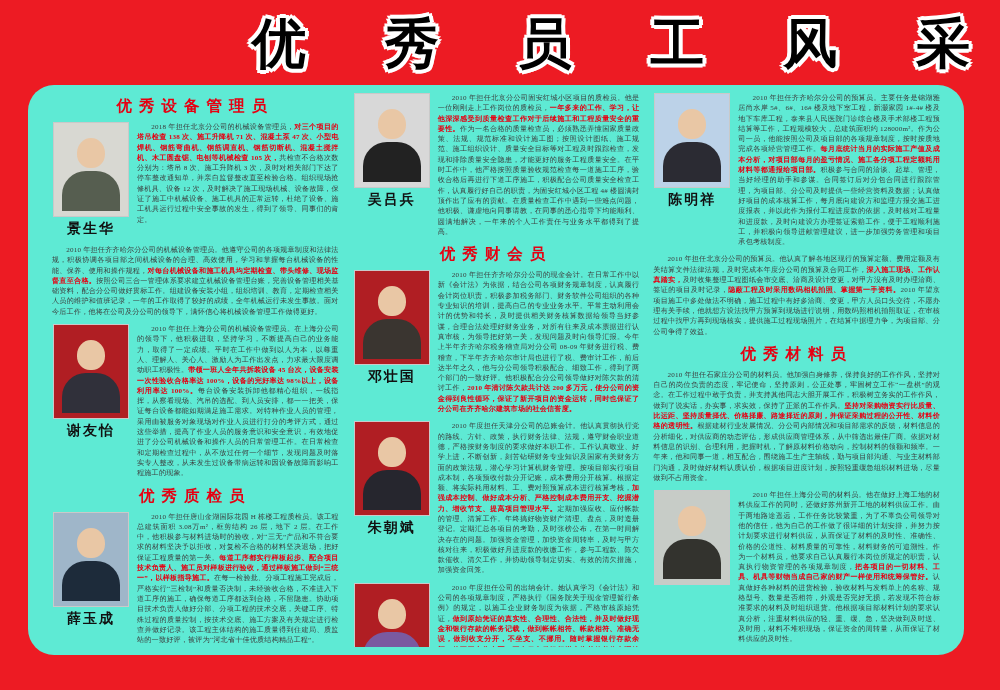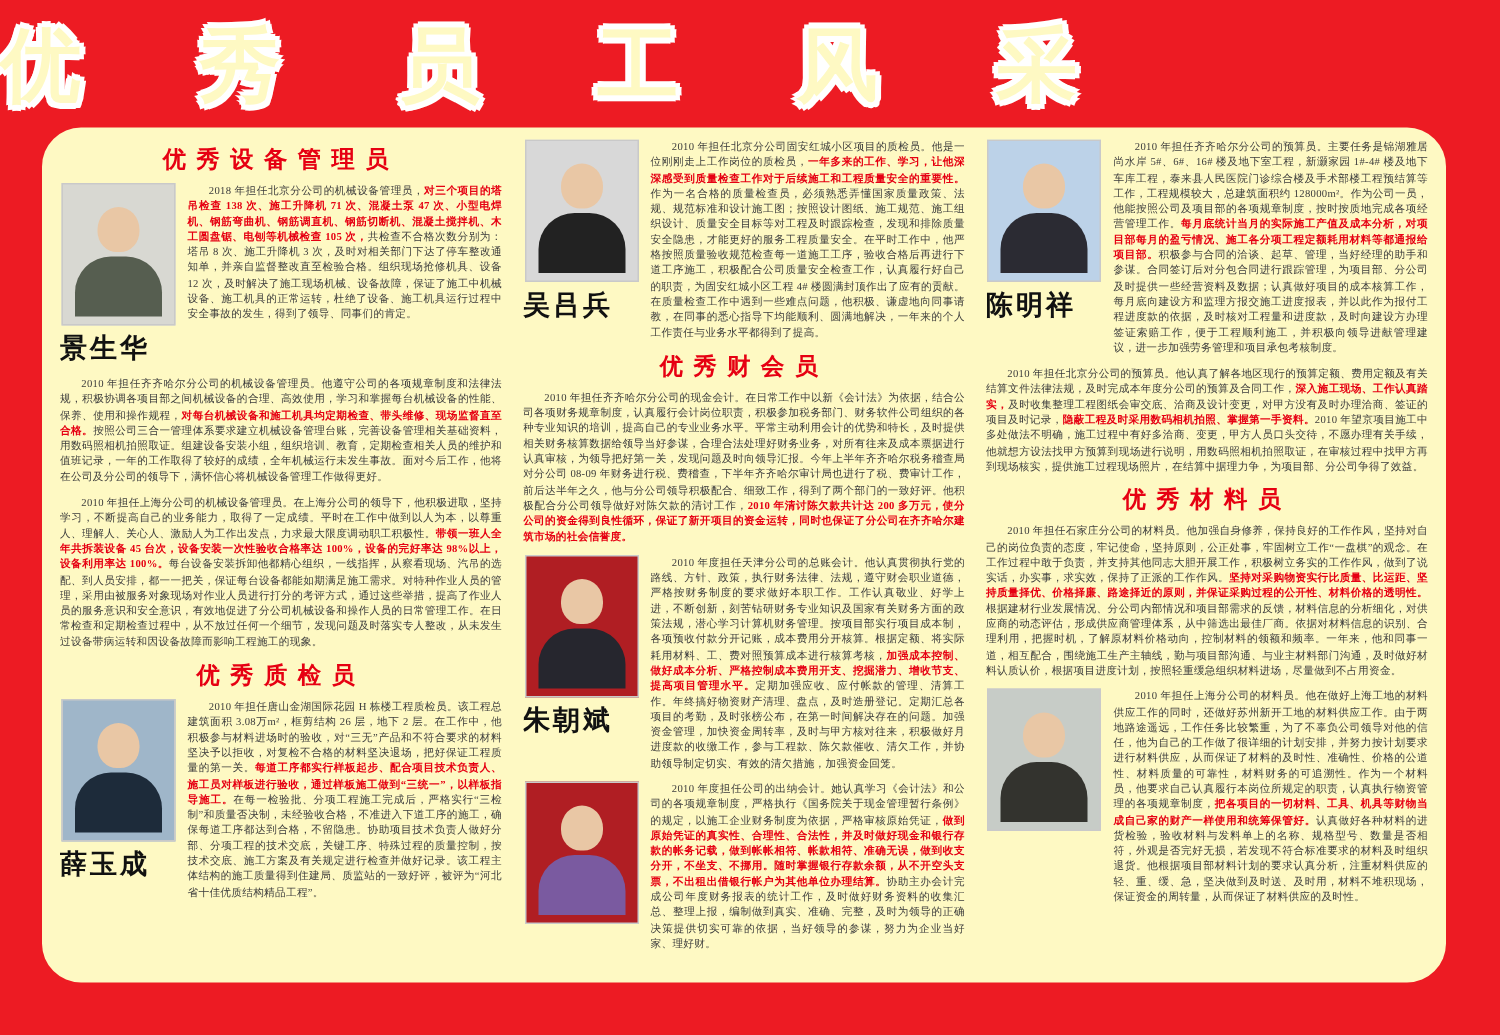--- a/index.html
+++ b/index.html
@@ -5,46 +5,46 @@
   * { margin:0; padding:0; box-sizing:border-box; }
   html,body { width:1000px; height:690px; }
   body {
     background:#ed1b23;
     font-family:"DejaVu Sans","Liberation Sans",sans-serif;
     position:relative;
     overflow:hidden;
   }
   .poster-title {
     position:absolute; top:8px; left:0; width:1000px; height:76px;
-    text-align:left; line-height:72px;
-    font-size:54px; font-weight:bold; color:#fef9c3; letter-spacing:30px;
+    text-align:right; line-height:72px;
+    font-size:54px; font-weight:bold; color:#000000; letter-spacing:30px;
     text-shadow:
       -3px -3px 0 #fff, 3px -3px 0 #fff, -3px 3px 0 #fff, 3px 3px 0 #fff,
       -4px 0 0 #fff, 4px 0 0 #fff, 0 -4px 0 #fff, 0 4px 0 #fff;
     white-space:nowrap;
   }
   .panel {
     position:absolute; left:28px; top:85px; width:936px; height:570px;
-    background:#fef9c3; border-radius:26px;
-    padding:8px 12px; display:flex; gap:14px; overflow:hidden;
+    background:#5eead4; border-radius:26px;
+    padding:8px 24px; display:flex; gap:14px; overflow:hidden;
   }
   .col { flex:1 1 0; overflow:hidden; height:554px; }
   .section-header {
     color:#e60012; font-weight:bold; font-size:15.5px;
     letter-spacing:7px; text-align:center; margin:3px 0 5px; white-space:nowrap;
   }
   .entry { display:flex; gap:7px; margin-bottom:7px; }
   .photo-wrap { width:78px; flex:0 0 78px; }
   .photo {
     width:76px; height:95px; margin:0 auto;
     border:1px solid #c9c9c9; overflow:hidden; position:relative;
   }
   .ph-head { width:28px; height:30px; border-radius:50% 50% 46% 46%; margin:15px auto 0; background:#e9c7a5; }
   .ph-body { width:58px; height:40px; border-radius:24px 24px 0 0; margin:3px auto 0; }
-  .pname { font-weight:bold; font-size:18px; color:#111; padding-top:3px; letter-spacing:2px; white-space:nowrap; }
+  .pname { text-align:center; font-weight:bold; font-size:14px; color:#111; padding-top:3px; letter-spacing:2px; white-space:nowrap; }
   .bio {
     flex:1 1 auto; font-size:7.1px; line-height:10.3px; color:#3c3c3c;
     text-align:justify; text-indent:2em; letter-spacing:0.2px;font-family:Liberation Serif, serif;
   }
   .bio .hl { color:#e60012; font-weight:bold; }
 </style>
 </head>
 <body>
 
 <h1 class="poster-title">优 秀 员 工 风 采</h1>
@@ -56,23 +56,30 @@
         <div class="photo-wrap">
           <div class="photo" style="background: rgb(216, 216, 210);">
             <div class="ph-head"></div>
             <div class="ph-body" style="background: rgb(86, 94, 80);"></div>
           </div>
           <div class="pname">景生华</div>
         </div>
         <div class="bio"><span>2018 年担任北京分公司的机械设备管理员，</span><span class="hl">对三个项目的塔吊检查 138 次、施工升降机 71 次、混凝土泵 47 次、小型电焊机、钢筋弯曲机、钢筋调直机、钢筋切断机、混凝土搅拌机、木工圆盘锯、电刨等机械检查 105 次，</span><span>共检查不合格次数分别为：塔吊 8 次、施工升降机 3 次，及时对相关部门下达了停车整改通知单，并亲自监督整改直至检验合格。组织现场抢修机具、设备 12 次，及时解决了施工现场机械、设备故障，保证了施工中机械设备、施工机具的正常运转，杜绝了设备、施工机具运行过程中安全事故的发生，得到了领导、同事们的肯定。</span></div>
       </div>
       <div class="entry">
-        <div class="bio"><span>2010 年担任齐齐哈尔分公司的机械设备管理员。他遵守公司的各项规章制度和法律法规，积极协调各项目部之间机械设备的合理、高效使用，学习和掌握每台机械设备的性能、保养、使用和操作规程，</span><span class="hl">对每台机械设备和施工机具均定期检查、带头维修、现场监督直至合格。</span><span>按照公司三合一管理体系要求建立机械设备管理台账，完善设备管理相关基础资料，用数码照相机拍照取证。组建设备安装小组，组织培训、教育，定期检查相关人员的维护和值班记录，一年的工作取得了较好的成绩，全年机械运行未发生事故。面对今后工作，他将在公司及分公司的领导下，满怀信心将机械设备管理工作做得更好。</span></div>
+        <div class="bio"><span>2010 年担任齐齐哈尔分公司的机械设备管理员。他遵守公司的各项规章制度和法律法规，积极协调各项目部之间机械设备的合理、高效使用，学习和掌握每台机械设备的性能、保养、使用和操作规程，</span><span class="hl">对每台机械设备和施工机具均定期检查、带头维修、现场监督直至合格。</span><span>按照公司三合一管理体系要求建立机械设备管理台账，完善设备管理相关基础资料，配合分公司做好贯标工作。组建设备安装小组，组织培训、教育，定期检查相关人员的维护和值班记录，一年的工作取得了较好的成绩，全年机械运行未发生事故。面对今后工作，他将在公司及分公司的领导下，满怀信心将机械设备管理工作做得更好。</span></div>
       </div>
       <div class="entry">
+        <div class="photo-wrap">
+          <div class="photo" style="background: rgb(176, 30, 35);">
+            <div class="ph-head"></div>
+            <div class="ph-body" style="background: rgb(48, 48, 58);"></div>
+          </div>
+          <div class="pname">谢友怡</div>
+        </div>
         <div class="bio"><span>2010 年担任上海分公司的机械设备管理员。在上海分公司的领导下，他积极进取，坚持学习，不断提高自己的业务能力，取得了一定成绩。平时在工作中做到以人为本，以尊重人、理解人、关心人、激励人为工作出发点，力求最大限度调动职工积极性。</span><span class="hl">带领一班人全年共拆装设备 45 台次，设备安装一次性验收合格率达 100%，设备的完好率达 98%以上，设备利用率达 100%。</span><span>每台设备安装拆卸他都精心组织，一线指挥，从察看现场、汽吊的选配、到人员安排，都一一把关，保证每台设备都能如期满足施工需求。对特种作业人员的管理，采用由被服务对象现场对作业人员进行打分的考评方式，通过这些举措，提高了作业人员的服务意识和安全意识，有效地促进了分公司机械设备和操作人员的日常管理工作。在日常检查和定期检查过程中，从不放过任何一个细节，发现问题及时落实专人整改，从未发生过设备带病运转和因设备故障而影响工程施工的现象。</span></div>
       </div>
       <div class="section-header">优秀质检员</div>
       <div class="entry">
         <div class="photo-wrap">
           <div class="photo" style="background: rgb(159, 182, 201);">
             <div class="ph-head"></div>
             <div class="ph-body" style="background: rgb(29, 43, 58);"></div>
           </div>
           <div class="pname">薛玉成</div>
@@ -86,20 +93,27 @@
           <div class="photo" style="background: rgb(216, 216, 216);">
             <div class="ph-head"></div>
             <div class="ph-body" style="background: rgb(34, 34, 34);"></div>
           </div>
           <div class="pname">吴吕兵</div>
         </div>
         <div class="bio"><span>2010 年担任北京分公司固安红城小区项目的质检员。他是一位刚刚走上工作岗位的质检员，</span><span class="hl">一年多来的工作、学习，让他深深感受到质量检查工作对于后续施工和工程质量安全的重要性。</span><span>作为一名合格的质量检查员，必须熟悉弄懂国家质量政策、法规、规范标准和设计施工图；按照设计图纸、施工规范、施工组织设计、质量安全目标等对工程及时跟踪检查，发现和排除质量安全隐患，才能更好的服务工程质量安全。在平时工作中，他严格按照质量验收规范检查每一道施工工序，验收合格后再进行下道工序施工，积极配合公司质量安全检查工作，认真履行好自己的职责，为固安红城小区工程 4# 楼圆满封顶作出了应有的贡献。在质量检查工作中遇到一些难点问题，他积极、谦虚地向同事请教，在同事的悉心指导下均能顺利、圆满地解决，一年来的个人工作责任与业务水平都得到了提高。</span></div>
       </div>
       <div class="section-header">优秀财会员</div>
       <div class="entry">
+        <div class="photo-wrap">
+          <div class="photo" style="background: rgb(176, 30, 35);">
+            <div class="ph-head"></div>
+            <div class="ph-body" style="background: rgb(58, 53, 48);"></div>
+          </div>
+          <div class="pname">邓壮国</div>
+        </div>
         <div class="bio"><span>2010 年担任齐齐哈尔分公司的现金会计。在日常工作中以新《会计法》为依据，结合公司各项财务规章制度，认真履行会计岗位职责，积极参加税务部门、财务软件公司组织的各种专业知识的培训，提高自己的专业业务水平。平常主动利用会计的优势和特长，及时提供相关财务核算数据给领导当好参谋，合理合法处理好财务业务，对所有往来及成本票据进行认真审核，为领导把好第一关，发现问题及时向领导汇报。今年上半年齐齐哈尔税务稽查局对分公司 08-09 年财务进行税、费稽查，下半年齐齐哈尔审计局也进行了税、费审计工作，前后达半年之久，他与分公司领导积极配合、细致工作，得到了两个部门的一致好评。他积极配合分公司领导做好对陈欠款的清讨工作，</span><span class="hl">2010 年清讨陈欠款共计达 200 多万元，使分公司的资金得到良性循环，保证了新开项目的资金运转，同时也保证了分公司在齐齐哈尔建筑市场的社会信誉度。</span></div>
       </div>
       <div class="entry">
         <div class="photo-wrap">
           <div class="photo" style="background: rgb(176, 30, 35);">
             <div class="ph-head"></div>
             <div class="ph-body" style="background: rgb(38, 38, 46);"></div>
           </div>
           <div class="pname">朱朝斌</div>
         </div>

